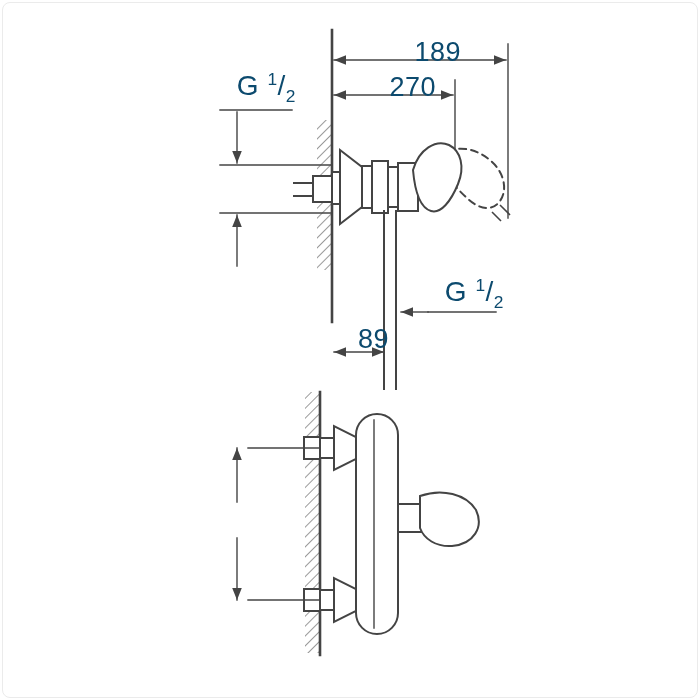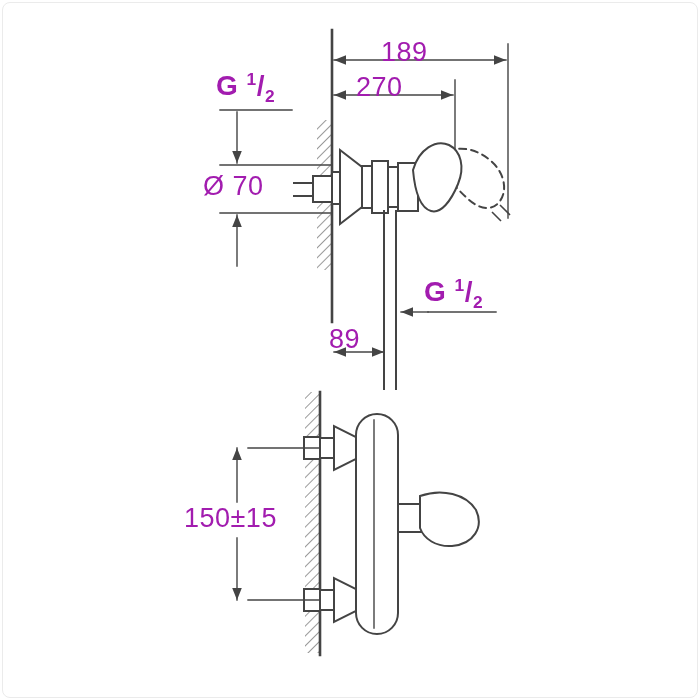--- a/index.html
+++ b/index.html
@@ -12,25 +12,25 @@
   
   .s   {stroke:#444;fill:none;stroke-width:2;stroke-linecap:square;}
   .sf  {stroke:#444;fill:#ffffff;stroke-width:2;}
   .thin{stroke:#444;fill:none;stroke-width:1.4;stroke-linecap:square;}
   .wall{stroke:#444;fill:none;stroke-width:2.6;stroke-linecap:square;}
   .dash{stroke:#444;fill:none;stroke-width:2;stroke-dasharray:7 5;stroke-linecap:round;}
   .tick{stroke:#444;fill:none;stroke-width:1.6;}
   .hatchfill{fill:url(#hatch);stroke:none;}
   
   .label{
-    position:absolute;font-size:27px;text-align:left;color:#a21caf;
+    position:absolute;font-size:27px;text-align:right;color:#0c4a6e;
     letter-spacing:0.5px;line-height:1.1;white-space:nowrap;
   }
   .label.bg{background:#ffffff;padding:0 3px;}
-  .gsize{font-size:28px;font-weight:bold;}
+  .gsize{font-size:28px;}
   .gsize sup{font-size:0.62em;vertical-align:super;}
   .gsize sub{font-size:0.62em;vertical-align:sub;}
 </style>
 </head>
 <body>
 
 <div class="stage">
   <div class="frame"></div>
 
   <svg class="draw" width="700" height="700" viewBox="0 0 700 700">
@@ -110,20 +110,18 @@
       <line class="thin" x1="237" y1="538" x2="237" y2="600" marker-end="url(#arr)"></line>
     </g>
   </svg>
 
   <div class="label" style="left:381px;top:38px;width:80px">189</div>
 
   <div class="label" style="left:356px;top:73px;width:80px">270</div>
 
   <div class="label gsize" style="left:216px;top:70px;width:80px"><span>G</span>&nbsp;<sup>1</sup><span>/</span><sub>2</sub></div>
 
-  <div class="label" style="left:203px;top:172px;width:84px">Ø 70</div>
 
   <div class="label gsize" style="left:424px;top:276px;width:80px"><span>G</span>&nbsp;<sup>1</sup><span>/</span><sub>2</sub></div>
 
   <div class="label" style="left:329px;top:325px;width:60px">89</div>
 
-  <div class="label bg" style="left:181px;top:504px;width:104px">150±15</div>
 </div>
 
 </body></html>

